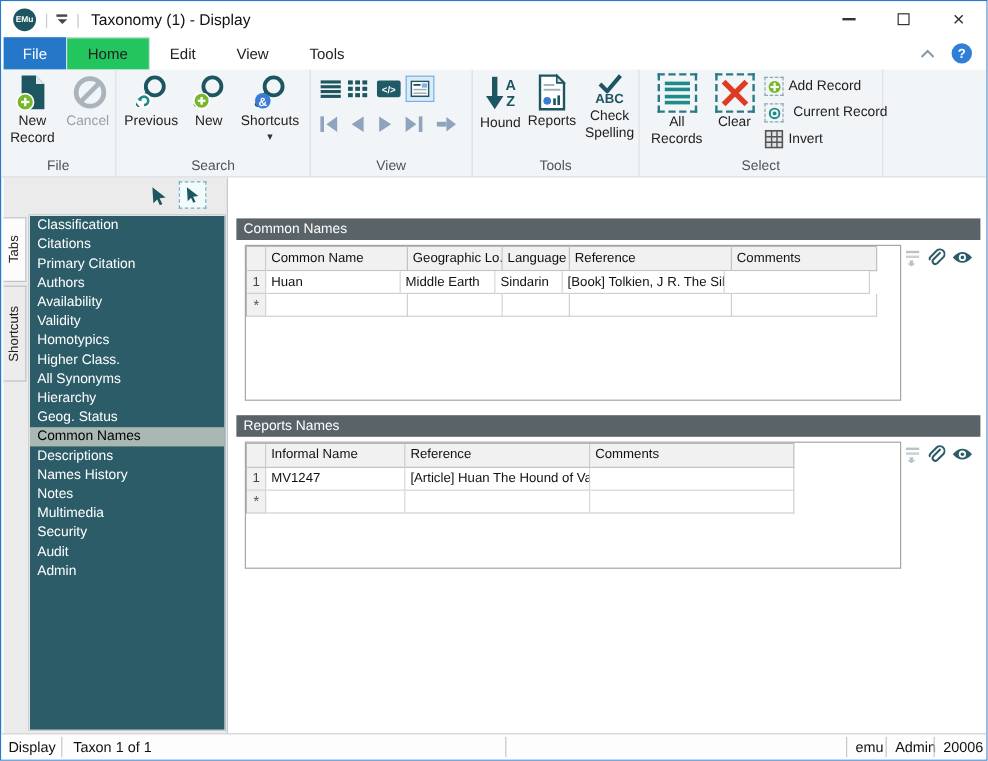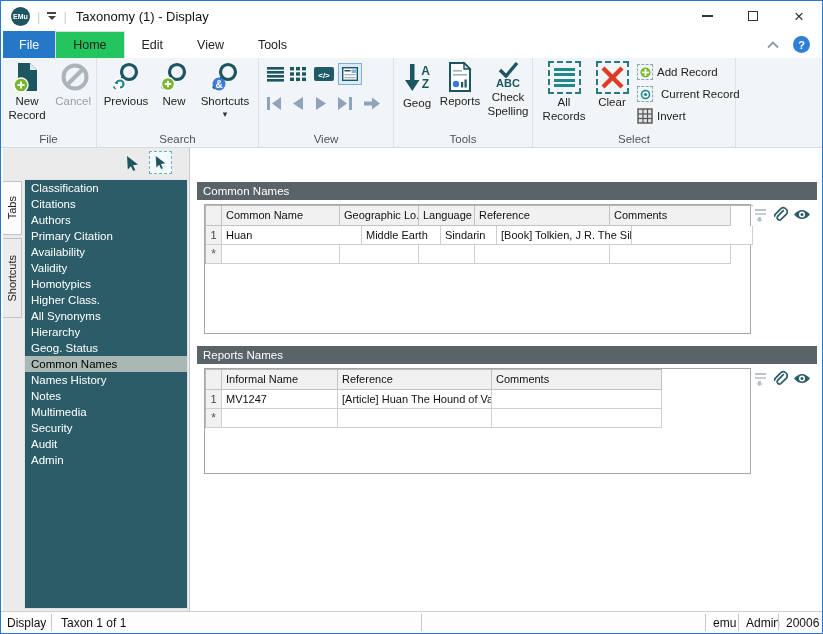--- a/index.html
+++ b/index.html
@@ -244,21 +244,21 @@
         <div class="sortwrap" style="height:34px;">
           <svg width="16" height="32" viewBox="0 0 16 32">
               <rect x="6" y="2" width="4.5" height="18" fill="#1d5561"></rect>
               <path d="M1 18 h14.5 l-7.2 11 z" fill="#1d5561"></path>
             </svg>
           <div class="sortAZ">
               <span>A</span>
               <span>Z</span>
             </div>
         </div>
-        <div class="lbl">Geog</div>
+        <div class="lbl">Hound</div>
       </div>
       <div class="rbtn" style="left:42px;top:3px;width:48px;">
         <svg width="30" height="32" viewBox="0 0 30 32">
           <path d="M5 2 h14 l6 6 v22 h-20 z" fill="#fff" stroke="#1d5561" stroke-width="2"></path>
           <path d="M19 2 l6 6 h-6 z" fill="#cfdadd" stroke="#1d5561" stroke-width="1.4"></path>
           <rect x="8" y="9" width="9" height="1.6" fill="#9fb3b8"></rect>
           <rect x="8" y="13" width="14" height="1.6" fill="#9fb3b8"></rect>
           <circle cx="11" cy="23" r="3.2" fill="#3a7bd5"></circle>
           <rect x="16" y="21" width="2.2" height="5.5" fill="#1d5561"></rect>
           <rect x="19.5" y="18.5" width="2.2" height="8" fill="#1d5561"></rect>
@@ -352,30 +352,31 @@
       <div class="vtab tabs">
           <span>Tabs</span>
         </div>
       <div class="vtab shortcuts">
           <span>Shortcuts</span>
         </div>
     </div>
     <div class="navpanel">
       <div class="navitem">Classification</div>
       <div class="navitem">Citations</div>
+      <div class="navitem">Primary Citation</div>
       <div class="navitem">Authors</div>
-      <div class="navitem">Primary Citation</div>
       <div class="navitem">Availability</div>
       <div class="navitem">Validity</div>
       <div class="navitem">Homotypics</div>
       <div class="navitem">Higher Class.</div>
       <div class="navitem">All Synonyms</div>
       <div class="navitem">Hierarchy</div>
       <div class="navitem">Geog. Status</div>
       <div class="navitem sel">Common Names</div>
+      <div class="navitem">Descriptions</div>
       <div class="navitem">Names History</div>
       <div class="navitem">Notes</div>
       <div class="navitem">Multimedia</div>
       <div class="navitem">Security</div>
       <div class="navitem">Audit</div>
       <div class="navitem">Admin</div>
     </div>
   </div>
 
   <div class="content">
@@ -386,21 +387,21 @@
         <div class="trow thead">
           <div class="tcell numcol"></div>
           <div class="tcell" style="width:118px;">Common Name</div>
           <div class="tcell" style="width:79px;">Geographic Lo...</div>
           <div class="tcell" style="width:56px;">Language</div>
           <div class="tcell" style="width:135px;">Reference</div>
           <div class="tcell" style="width:121px;">Comments</div>
         </div>
         <div class="trow">
           <div class="tcell numcol">1</div>
-          <div class="tcell" style="width:140px;">Huan</div>
+          <div class="tcell" style="width:112px;">Huan</div>
           <div class="tcell" style="width:79px;">Middle Earth</div>
           <div class="tcell" style="width:56px;">Sindarin</div>
           <div class="tcell" style="width:135px;">[Book] Tolkien, J R. The Sil...</div>
           <div class="tcell" style="width:121px;"></div>
         </div>
         <div class="trow">
           <div class="tcell numcol star">*</div>
           <div class="tcell" style="width:118px;"></div>
           <div class="tcell" style="width:79px;"></div>
           <div class="tcell" style="width:56px;"></div>

